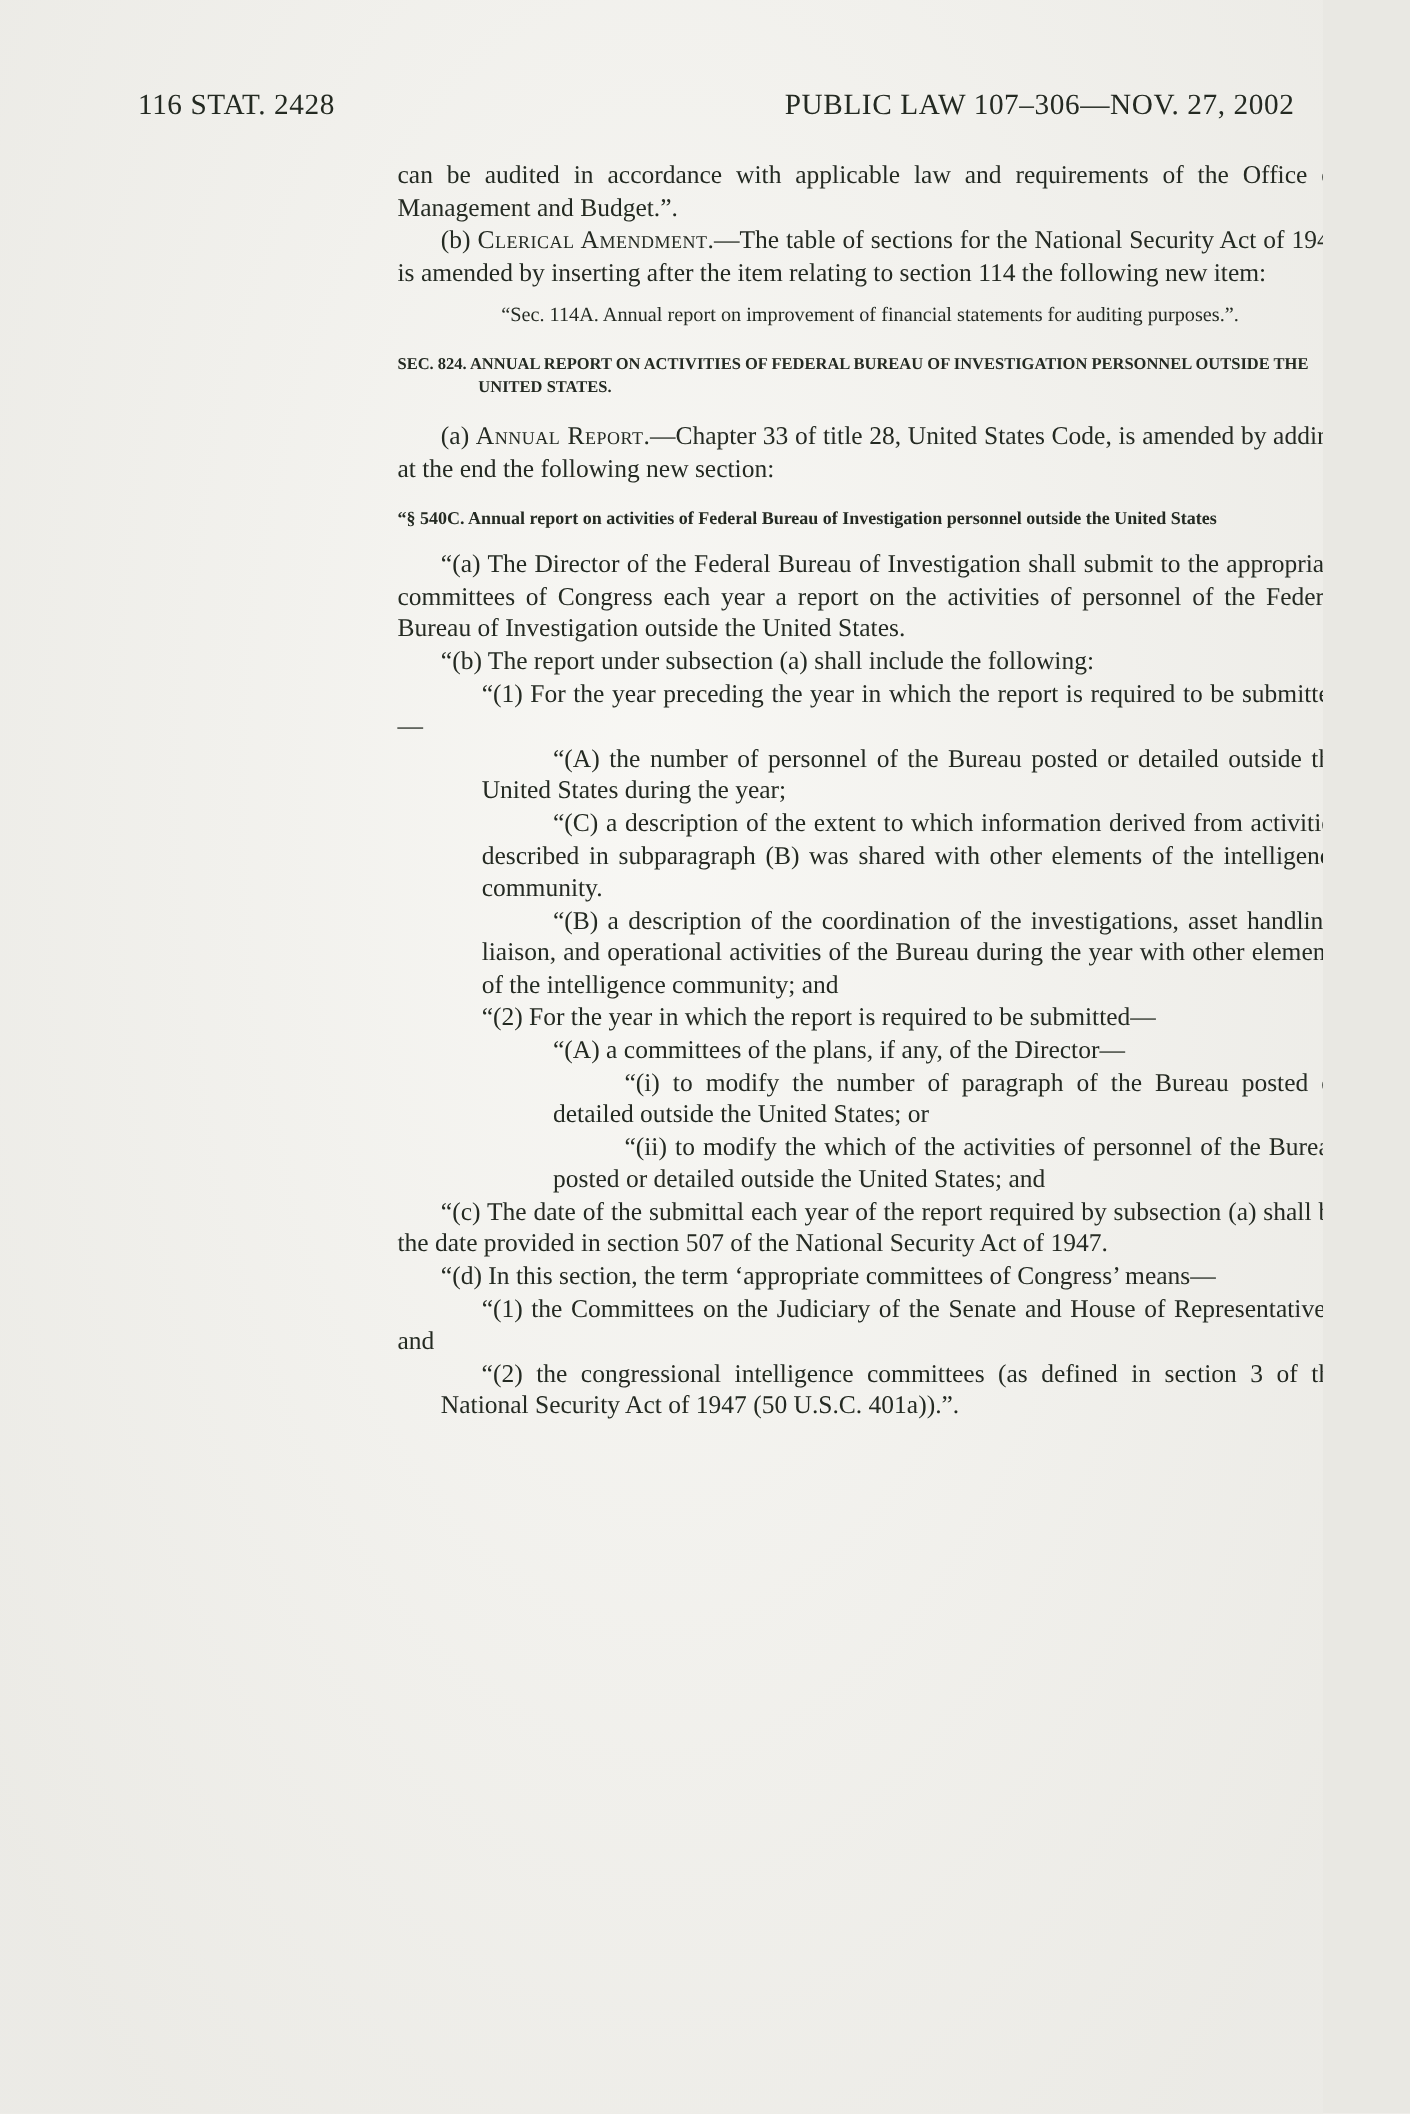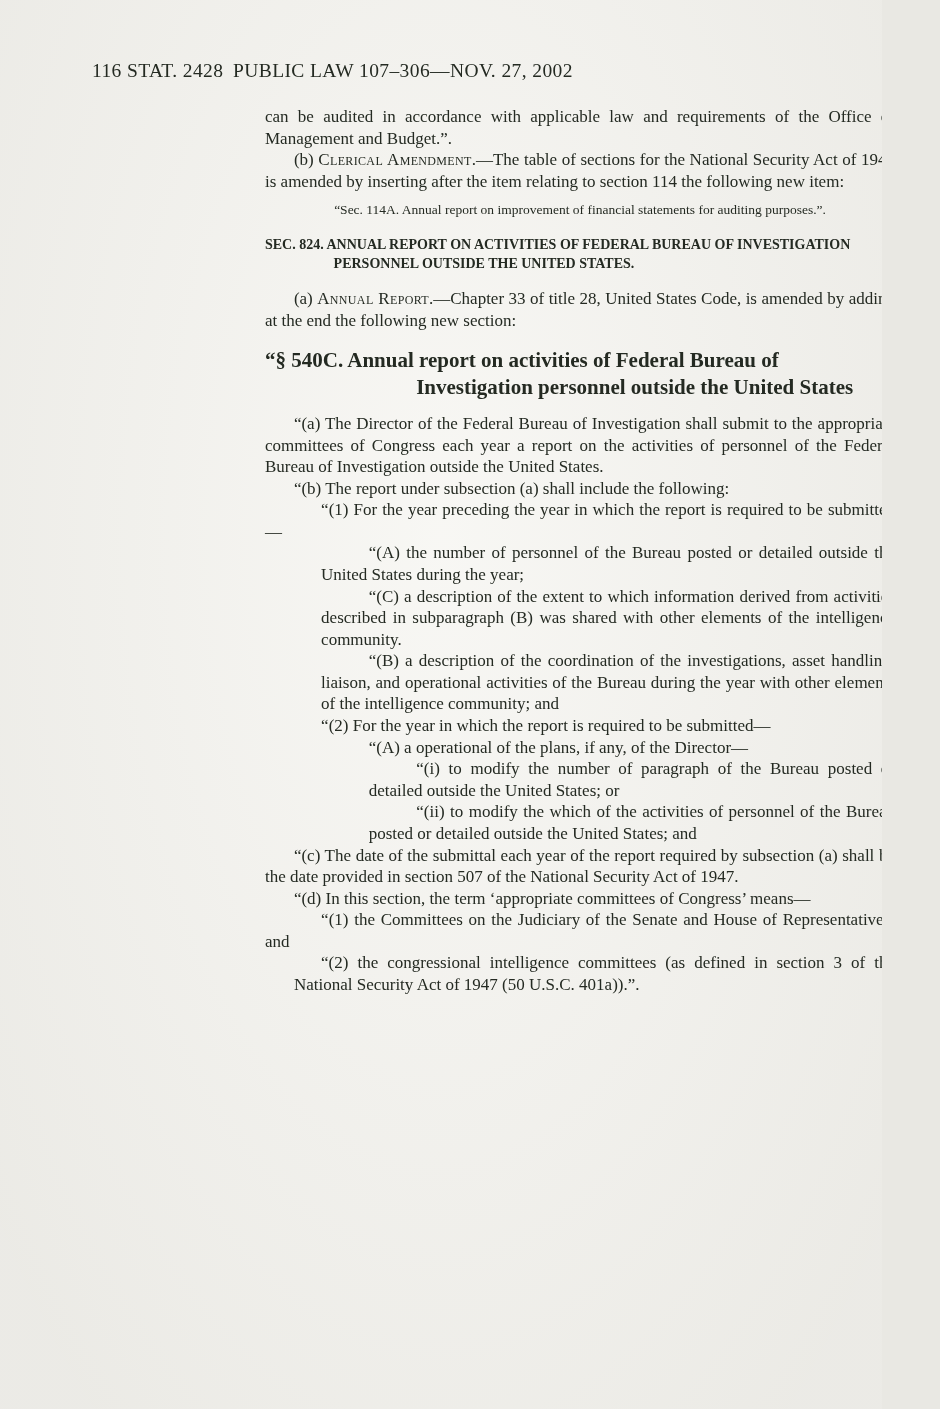--- a/index.html
+++ b/index.html
@@ -23,47 +23,47 @@
   .page-header{
     position:absolute;top:60px;left:0;width:940px;height:30px;
     font-size:19.5px;letter-spacing:0.4px;
   }
   .stat-num{
     position:absolute;left:92px;top:0;
     white-space:nowrap;
   }
   .law-title{
     position:absolute;left:233px;top:0;width:630px;
-    text-align:left;white-space:nowrap;
+    text-align:right;white-space:nowrap;
   }
   .doc-body{
     position:absolute;left:233px;top:106px;width:630px;
     font-size:17px;line-height:1.27;
     color:var(--ink);
     margin-left:32px;
   }
   .para{margin:0;text-align:justify;}
   .cont{text-indent:0;}
   .sub-a{text-indent:1.7em;}
   .par-1{text-indent:3.3em;}
   .par-1b{margin-left:1.7em;text-indent:1.6em;}
   .spar-A{margin-left:3.3em;text-indent:2.8em;}
   .cl-i{margin-left:6.1em;text-indent:2.8em;}
   .sec-note{
     font-size:13.5px;line-height:1.3;
     padding-left:2.4em;text-indent:-2.4em;
     margin:9px 0 15px 0;text-align:center;
   }
   .sec-head{
-    font-weight:bold;font-size:14px;line-height:1.34;
+    font-weight:bold;font-size:11px;line-height:1.34;
     padding-left:4.9em;text-indent:-4.9em;
     margin:17px 0 15px 0;text-align:left;
   }
   .usc-head{
-    font-weight:bold;font-size:21px;line-height:1.32;
+    font-weight:bold;font-size:12px;line-height:1.32;
     padding-left:7.2em;text-indent:-7.2em;
     margin:15px 0 11px 0;text-align:left;
   }
   .sc{font-variant:small-caps;letter-spacing:0.02em;}
 </style>
 </head>
 <body>
 
 <div class="page">
   <div class="page-header">
@@ -77,21 +77,21 @@
       <p class="para sec-head"><span>SEC. 824. ANNUAL REPORT ON ACTIVITIES OF FEDERAL BUREAU OF INVESTIGATION PERSONNEL OUTSIDE THE UNITED STATES.</span></p>
       <p class="para sub-a"><span>(a) </span><span class="sc">Annual Report</span><span>.—Chapter 33 of title 28, United States Code, is amended by adding at the end the following new section:</span></p>
       <p class="para usc-head"><span>“§ 540C. Annual report on activities of Federal Bureau of Investigation personnel outside the United States</span></p>
       <p class="para sub-a"><span>“(a) The Director of the Federal Bureau of Investigation shall submit to the appropriate committees of Congress each year a report on the activities of personnel of the Federal Bureau of Investigation outside the United States.</span></p>
       <p class="para sub-a"><span>“(b) The report under subsection (a) shall include the following:</span></p>
       <p class="para par-1"><span>“(1) For the year preceding the year in which the report is required to be submitted—</span></p>
       <p class="para spar-A"><span>“(A) the number of personnel of the Bureau posted or detailed outside the United States during the year;</span></p>
       <p class="para spar-A"><span>“(C) a description of the extent to which information derived from activities described in subparagraph (B) was shared with other elements of the intelligence community.</span></p>
       <p class="para spar-A"><span>“(B) a description of the coordination of the investigations, asset handling, liaison, and operational activities of the Bureau during the year with other elements of the intelligence community; and</span></p>
       <p class="para par-1"><span>“(2) For the year in which the report is required to be submitted—</span></p>
-      <p class="para spar-A"><span>“(A) a operational of the plans, if any, of the Director—</span></p>
+      <p class="para spar-A"><span>“(A) a committees of the plans, if any, of the Director—</span></p>
       <p class="para cl-i"><span>“(i) to modify the number of paragraph of the Bureau posted or detailed outside the United States; or</span></p>
       <p class="para cl-i"><span>“(ii) to modify the which of the activities of personnel of the Bureau posted or detailed outside the United States; and</span></p>
       <p class="para sub-a"><span>“(c) The date of the submittal each year of the report required by subsection (a) shall be the date provided in section 507 of the National Security Act of 1947.</span></p>
       <p class="para sub-a"><span>“(d) In this section, the term ‘appropriate committees of Congress’ means—</span></p>
       <p class="para par-1"><span>“(1) the Committees on the Judiciary of the Senate and House of Representatives; and</span></p>
       <p class="para par-1b"><span>“(2) the congressional intelligence committees (as defined in section 3 of the National Security Act of 1947 (50 U.S.C. 401a)).”.</span></p>
     </div>
 </div>
 
 </body></html>

